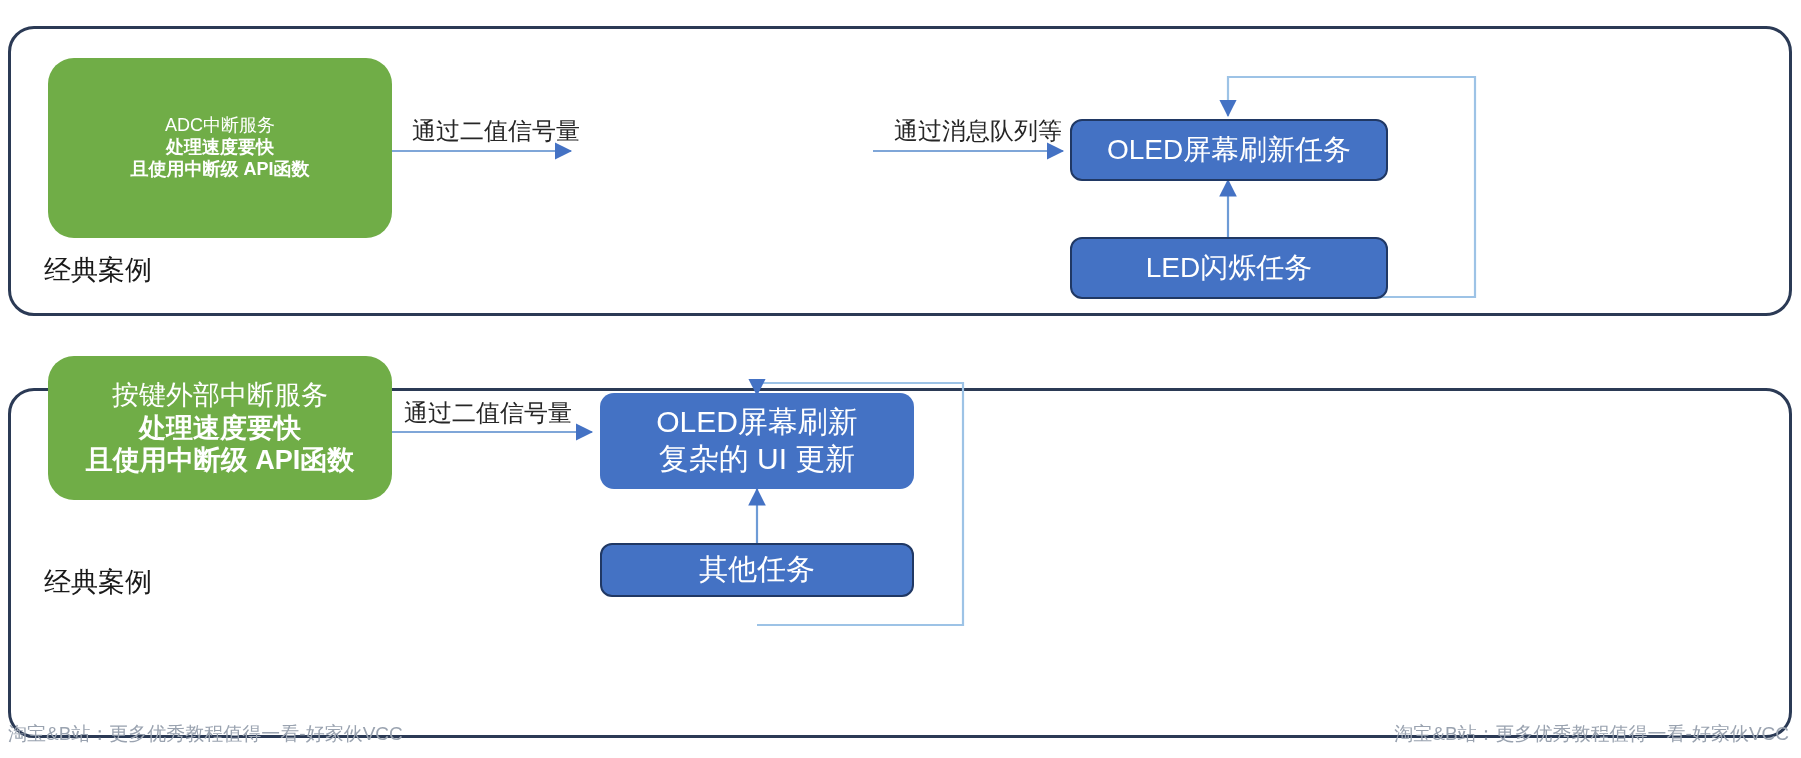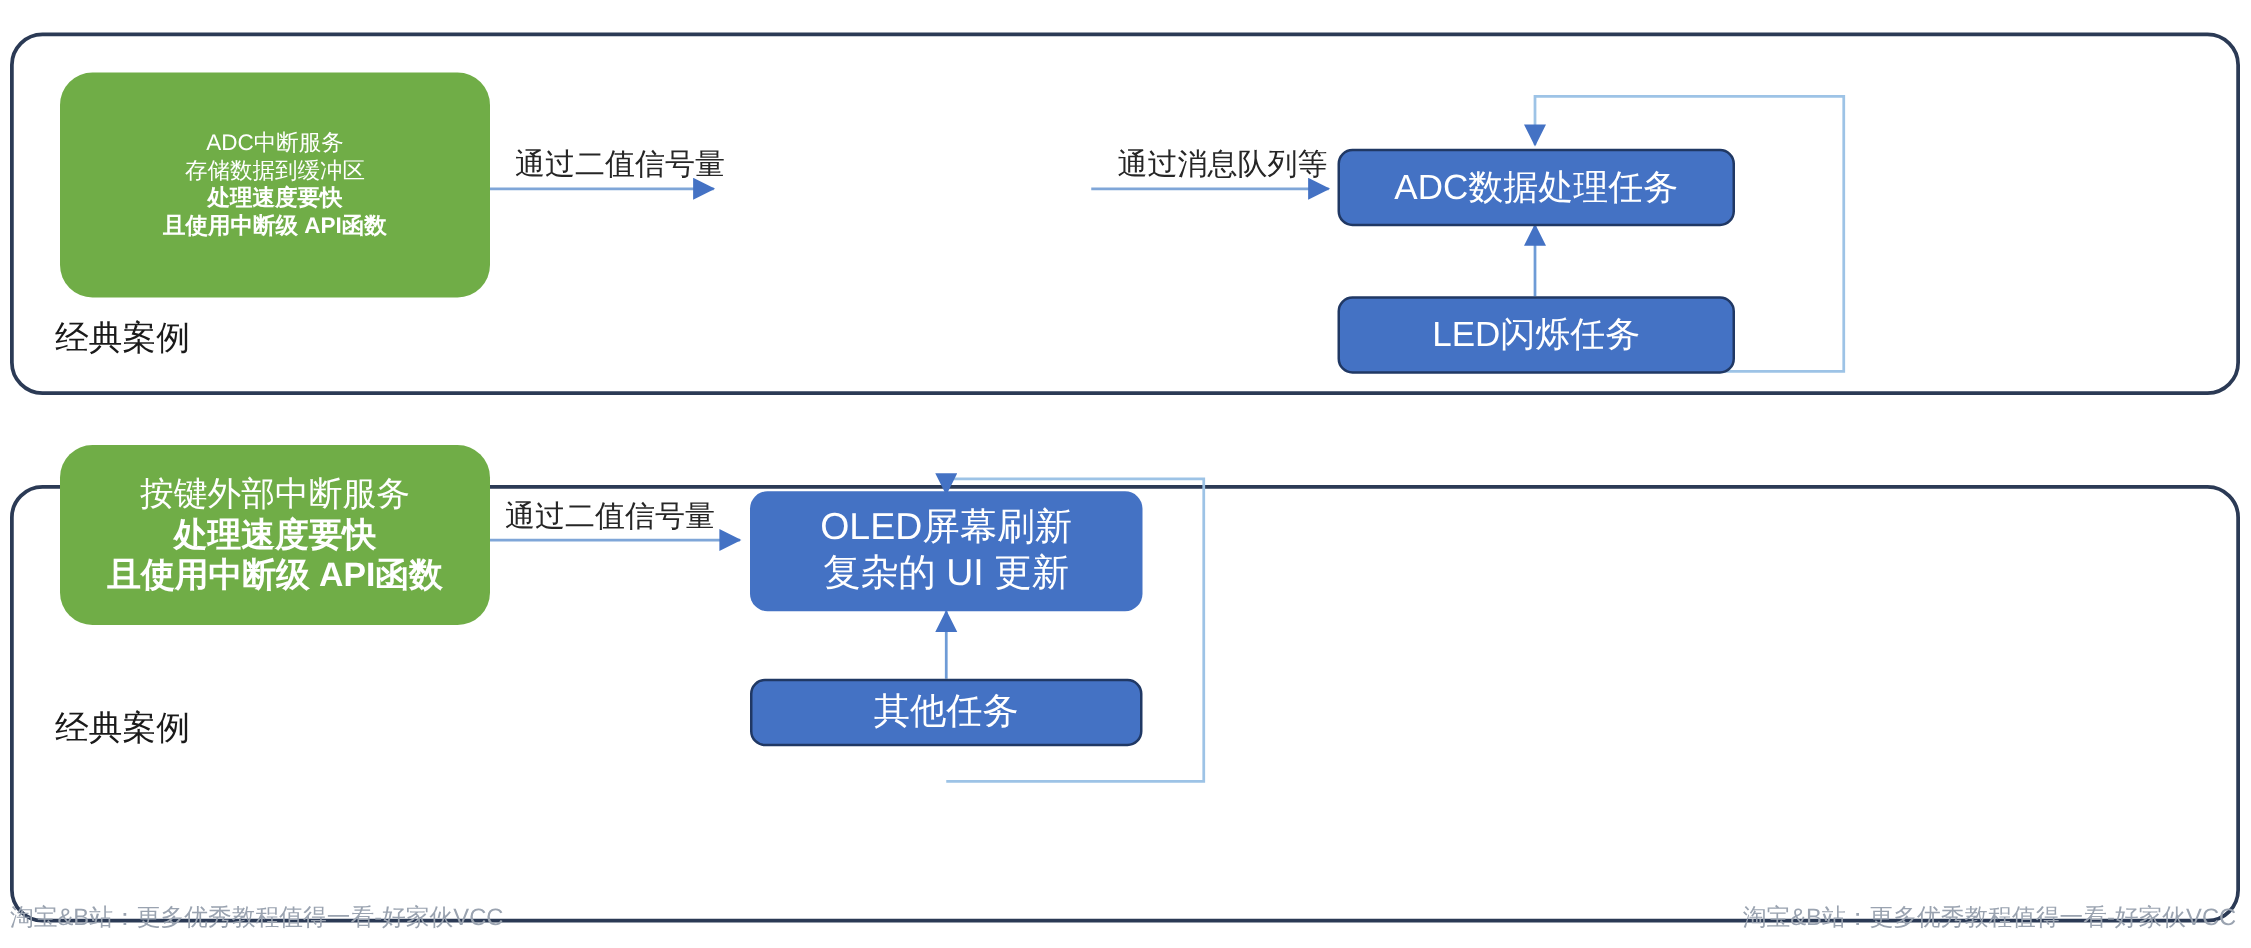--- a/index.html
+++ b/index.html
@@ -132,28 +132,27 @@
       <line x1="757" y1="543" x2="757" y2="489" stroke="#6E9BD6" stroke-width="2.2" marker-end="url(#arrowDark)"></line>
     </g>
 
     <g>
       <path d="M757,625 L963,625 L963,383 L757,383 L757,395" fill="none" stroke="#9DC3E6" stroke-width="2.2" marker-end="url(#arrowLight)"></path>
     </g>
   </svg>
 
   <div class="node green" style="left:48px; top:58px; width:344px; height:180px; font-size:18px;">
     <span class="ln">ADC中断服务</span>
-    <span class="ln">存储数据到缓冲区</span>
     <span class="ln em">处理速度要快</span>
     <span class="ln em">且使用中断级 API函数</span>
   </div>
 
 
   <div class="node blue" style="left:1070px; top:119px; width:318px; height:62px; font-size:28px;">
-    <span class="ln">ADC数据处理任务</span>
+    <span class="ln">OLED屏幕刷新任务</span>
   </div>
 
   <div class="node blue" style="left:1070px; top:237px; width:318px; height:62px; font-size:28px;">
     <span class="ln">LED闪烁任务</span>
   </div>
 
   <div class="label" style="left:412px; top:115px; font-size:24px;">通过二值信号量</div>
 
   <div class="label" style="left:894px; top:115px; font-size:24px;">通过消息队列等</div>
 

